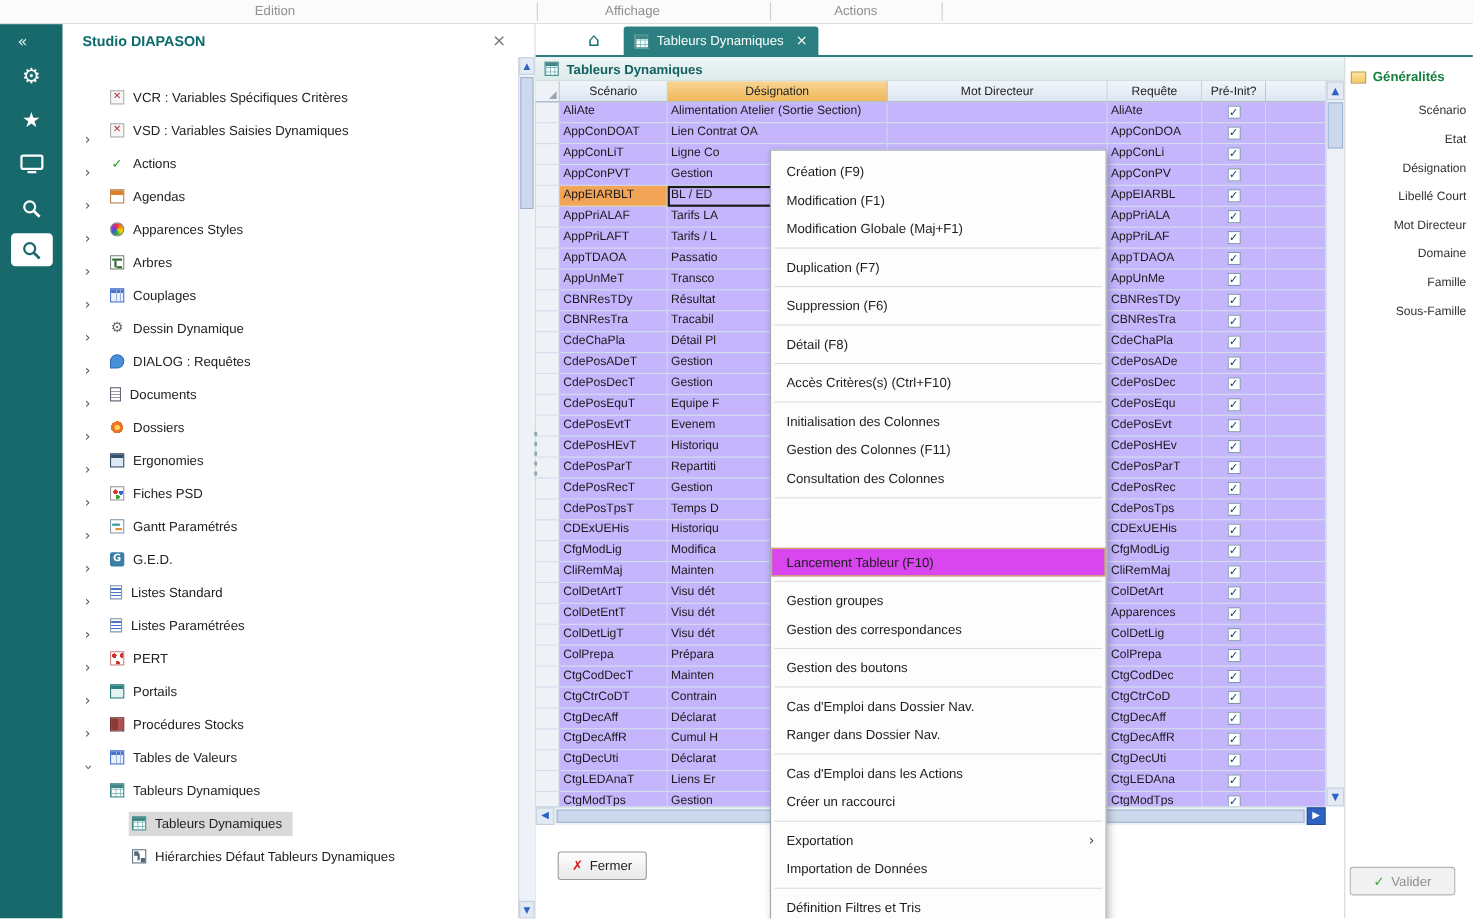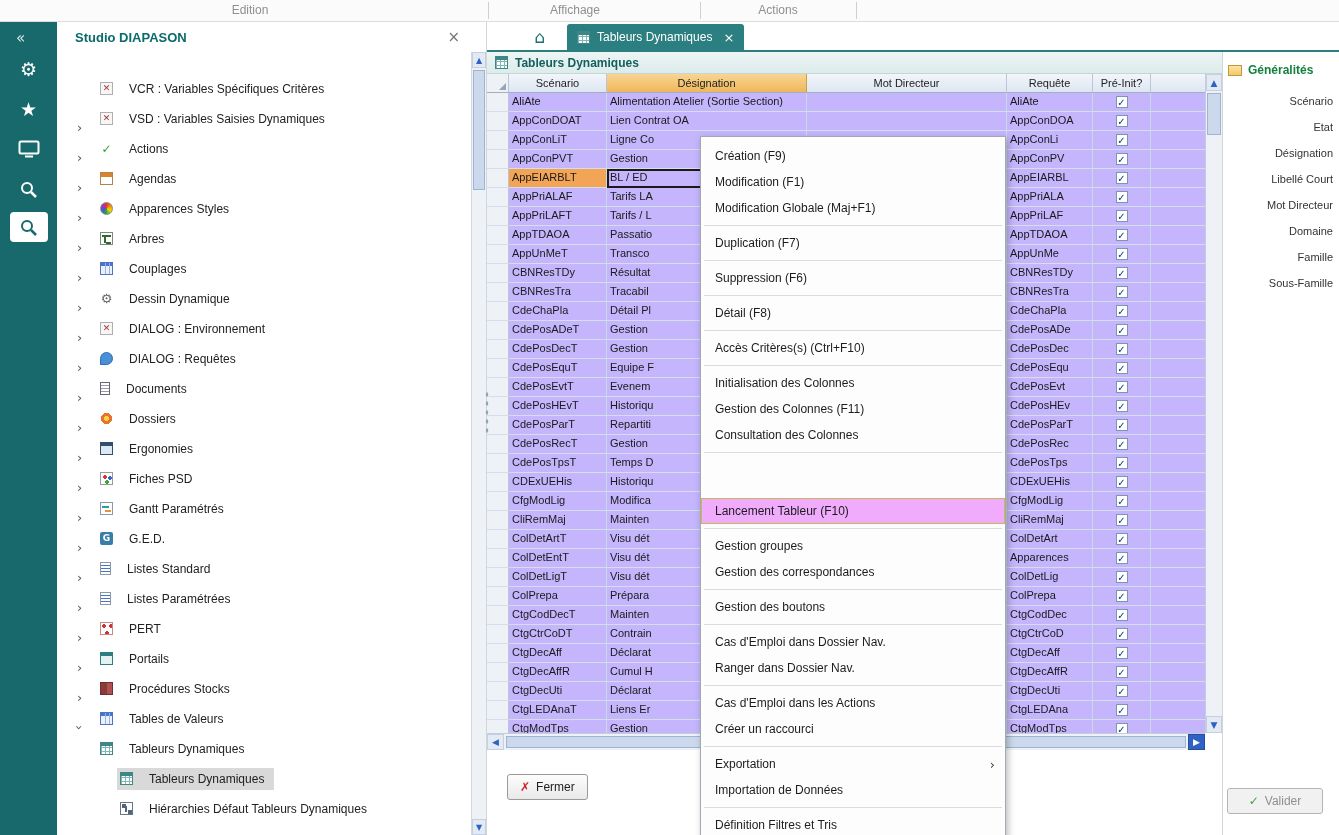--- a/index.html
+++ b/index.html
@@ -31,21 +31,21 @@
   .tree-panel { width:430px; flex:0 0 auto; background:#fff; border-right:1px solid #cfd8d8; position:relative; }
   .tree-header { height:30px; display:flex; align-items:center; padding:0 18px; }
   .tree-title { font-weight:bold; font-size:13px; color:#0b6a6c; }
   .tree-close { margin-left:auto; color:#777; font-size:15px; margin-right:8px; cursor:default; }
   .tree-body { position:absolute; top:30px; bottom:0; left:0; right:15px; overflow:hidden; }
   .tree-item { height:30px; display:flex; align-items:center; font-size:12px; color:#222; padding-left:20px; }
   .tree-item .chev { width:20px; flex:0 0 auto; color:#555; font-size:13px; }
   .tree-item.expandable .chev::before { content:"\203A"; display:inline-block; }
   .tree-item.expanded .chev::before { transform:rotate(90deg); }
   .tree-item.child { padding-left:40px; }
-  .item-body { display:flex; align-items:center; gap:16px; padding:4px 10px 4px 3px;margin-top:43px; }
+  .item-body { display:flex; align-items:center; gap:8px; padding:4px 10px 4px 3px;margin-top:43px; }
   .tree-item.selected .item-body { background:#d9d9d9; }
   .tree-scroll { position:absolute; top:30px; right:0; bottom:0; width:15px;
     background:#eef2f7; border-left:1px solid #d0d8e2; }
   .sb-arrow { height:16px; display:flex; align-items:center; justify-content:center;
     color:#2f62c4; font-size:8px; background:#e3eaf4; border:1px solid #c4d0e0; }
   .sb-arrow.bottom { position:absolute; bottom:0; left:0; right:0; }
   .sb-thumb { position:absolute; left:1px; right:1px; background:#ccd9ec; border:1px solid #9fb4d0; }
   .tree-scroll .sb-thumb { top:18px; height:120px; }
 
   
@@ -173,21 +173,21 @@
   .splitter-dots { position:absolute; left:484px; top:390px; width:6px; height:46px;
     background-image:radial-gradient(#8fa8a8 1.2px,transparent 1.6px); background-size:6px 9px; }
 
   
   .cmenu { position:absolute; left:700px; top:136px; width:306px; background:#fdfdfd;
     border:1px solid #a2a9b4; box-shadow:2px 3px 7px rgba(0,0,0,.28); padding:6px 0; z-index:10; }
   .mi { height:26px; display:flex; align-items:center; padding:0 10px 0 14px; font-size:12px;
     color:#1c1c1c; white-space:nowrap; }
   .mi .arr { margin-left:auto; color:#444; font-size:13px; display:none; }
   .mi .arr.show { display:block; }
-  .mi.hl { background:#f0abfc; outline:1px solid #c9b94e; outline-offset:-1px;margin-top:45px; }
+  .mi.hl { background:#d946ef; outline:1px solid #c9b94e; outline-offset:-1px;margin-top:45px; }
   .msep { display:none; }
   .msep.show { display:block; height:1px; background:#dcdcdc; margin:4px 3px; }
 </style>
 </head>
 <body>
 
 <div class="menubar">
   <span class="mlabel" style="left:250px">Edition</span>
   <span class="mlabel" style="left:575px">Affichage</span>
   <span class="mlabel" style="left:778px">Actions</span>
@@ -288,27 +288,20 @@
         </div>
 
         <div class="tree-item expandable">
           <span class="chev glyph"></span>
           <span class="item-body">
             <span class="ticon ticon-gear"></span>
             <span>Dessin Dynamique</span>
           </span>
         </div>
 
-        <div class="tree-item expandable">
-          <span class="chev glyph"></span>
-          <span class="item-body">
-            <span class="ticon ticon-tools"></span>
-            <span>DIALOG : Environnement</span>
-          </span>
-        </div>
 
         <div class="tree-item expandable">
           <span class="chev glyph"></span>
           <span class="item-body">
             <span class="ticon ticon-speech"></span>
             <span>DIALOG : Requêtes</span>
           </span>
         </div>
 
         <div class="tree-item expandable">

